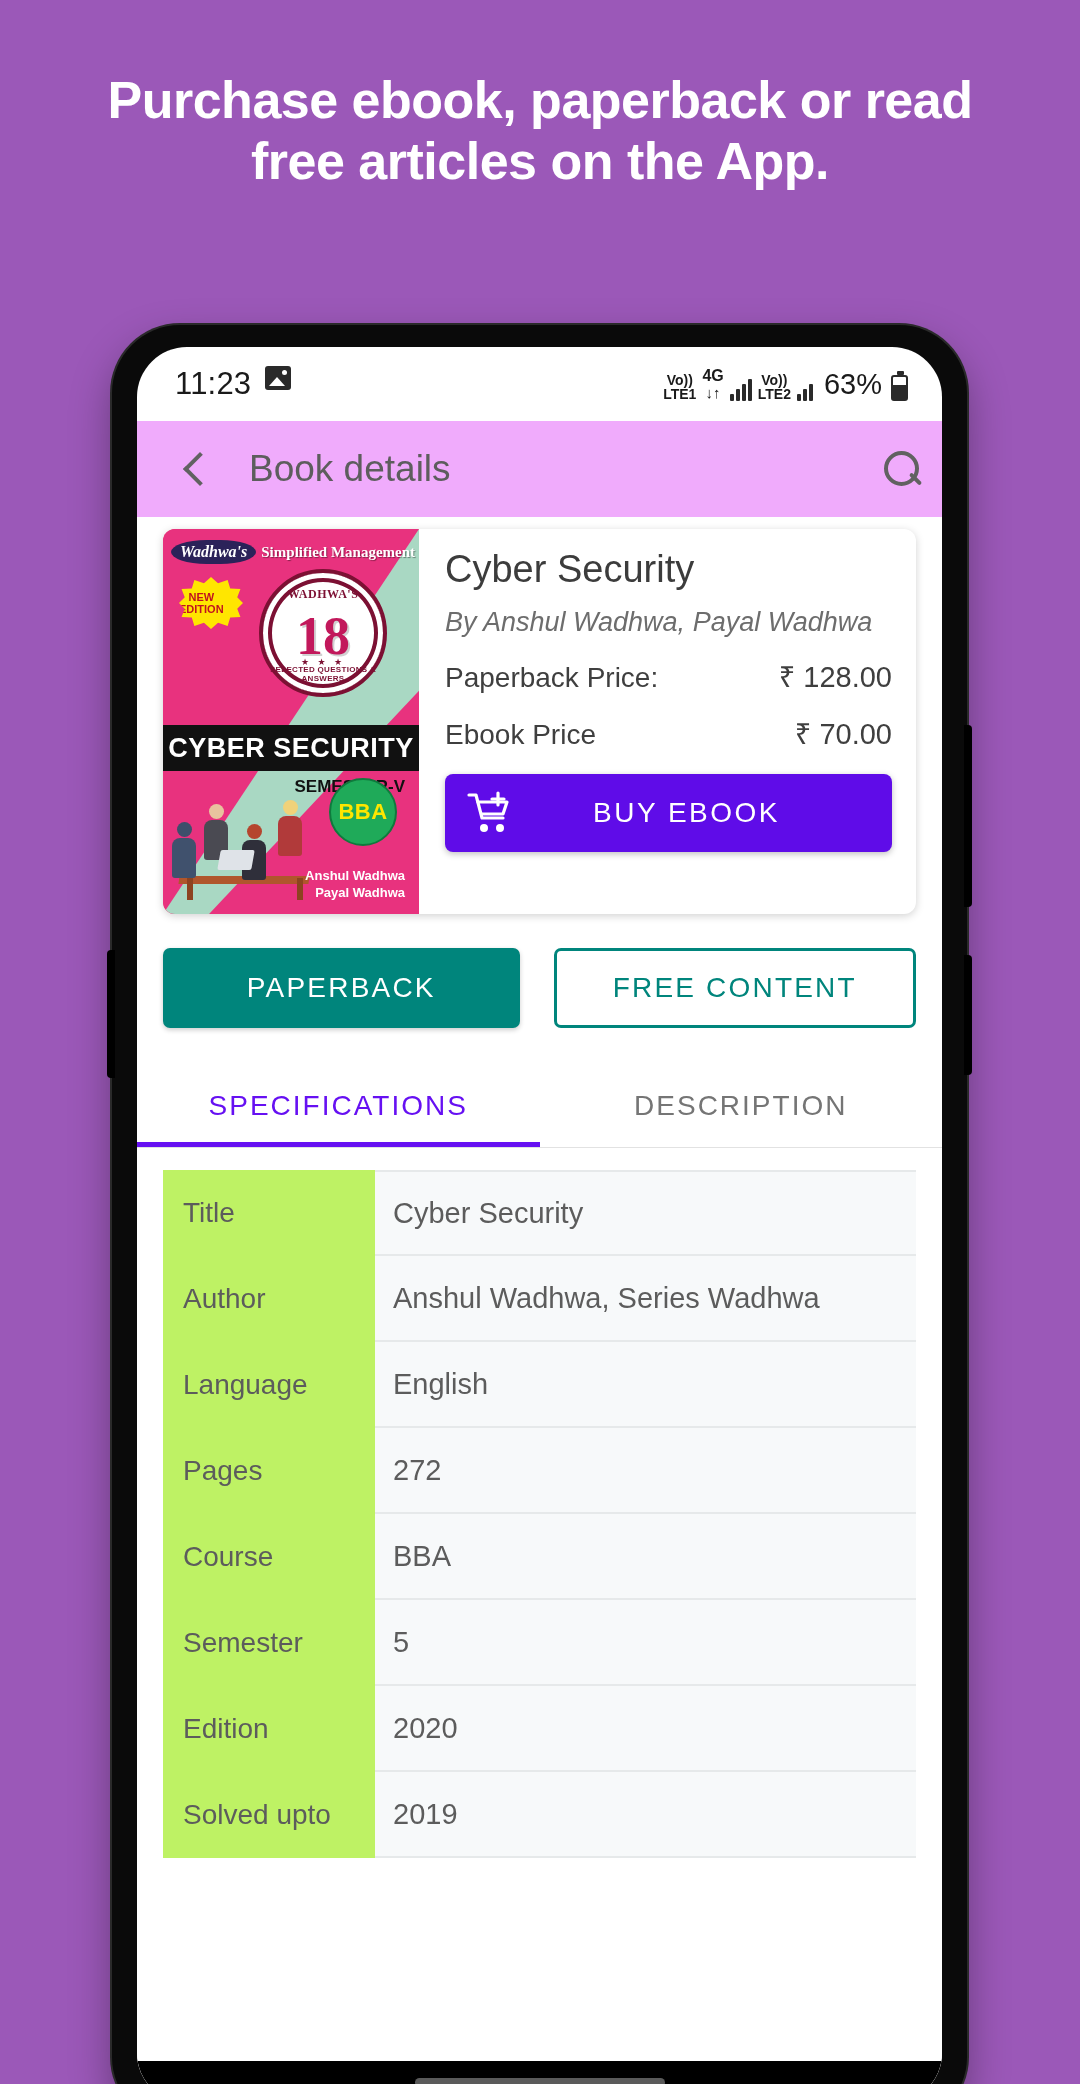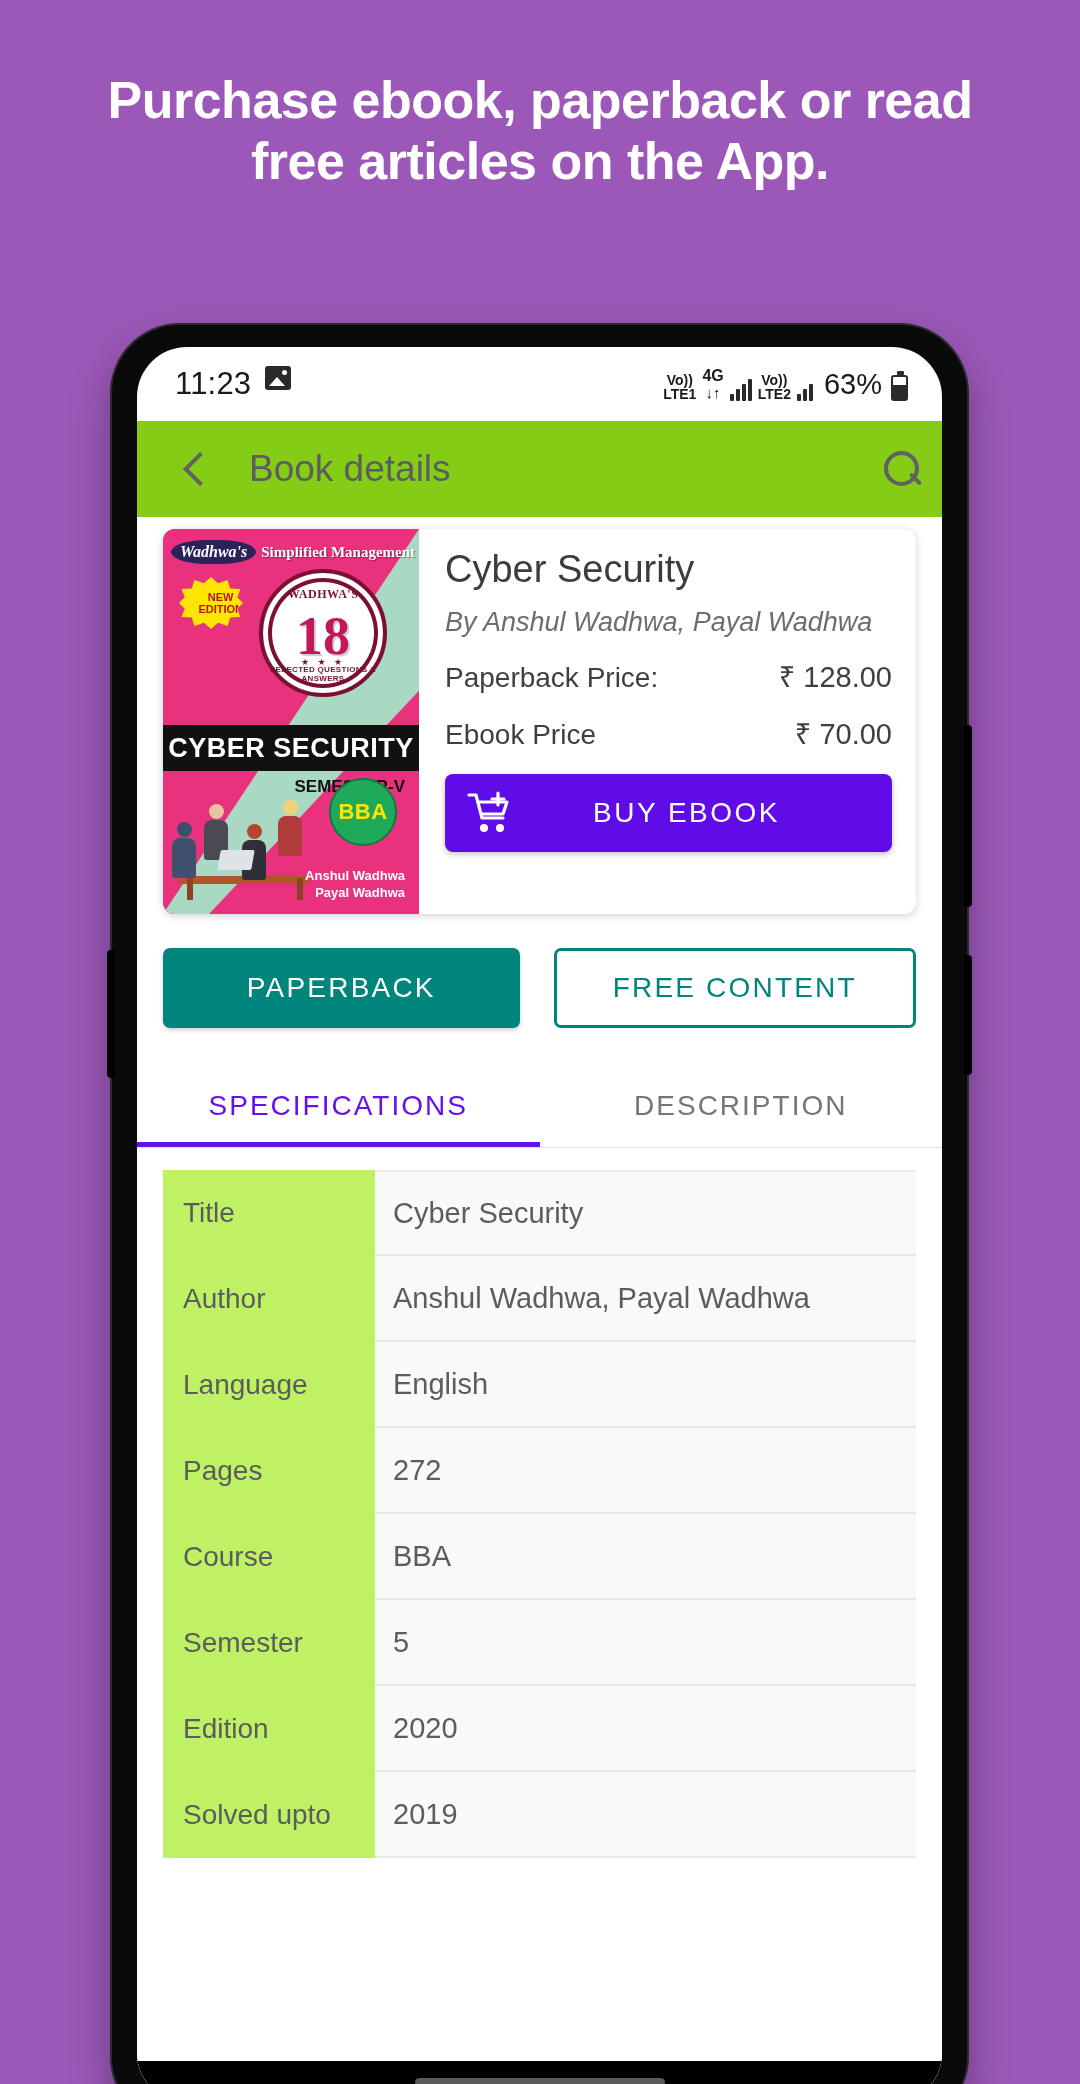--- a/index.html
+++ b/index.html
@@ -102,21 +102,21 @@
     background: linear-gradient(to top, #2a2a2a 63%, #fff 63%);
   }
   .battery::before {
     content: ""; position: absolute; top: -6px; left: 4px;
     width: 7px; height: 4px; background: #2a2a2a; border-radius: 1px;
   }
 
   
   .appbar {
     height: 96px; display: flex; align-items: center;
-    padding: 0 18px 0 36px; background: #84cc16;
+    padding: 0 18px 0 36px; background: #f0abfc;
   }
   .back-chevron {
     width: 44px; height: 44px; position: relative; cursor: pointer;
     flex: 0 0 auto;
   }
   .back-chevron::before {
     content: ""; position: absolute; left: 15px; top: 10px;
     width: 20px; height: 20px;
     border-left: 4px solid #616161; border-bottom: 4px solid #616161;
     transform: rotate(45deg);
@@ -168,21 +168,21 @@
     border-radius:50%/60%; padding:3px 9px; white-space:nowrap;
   }
   .cv-sms {
     color:#fff; font-family:"Liberation Serif", serif; font-weight:700;
     font-size:15px; text-shadow:1px 1px 1px rgba(0,0,0,.4); white-space:nowrap;
   }
   .cv-newed {
     position:absolute; left:16px; top:48px; width:64px; height:52px;
     background:#ffe600; color:#c1121f;
     font-size:11px; font-weight:700; line-height:1.1; text-align:center;
-    display:flex; align-items:center; justify-content:flex-end;
+    display:flex; align-items:center; justify-content:flex-start;
     clip-path: polygon(50% 0%,61% 12%,76% 6%,80% 22%,96% 23%,91% 39%,100% 50%,
       91% 61%,96% 77%,80% 78%,76% 94%,61% 88%,50% 100%,39% 88%,24% 94%,20% 78%,
       4% 77%,9% 61%,0% 50%,9% 39%,4% 23%,20% 22%,24% 6%,39% 12%);
   }
   .cv-seal {
     position:absolute; left:96px; top:40px; width:128px; height:128px;
     border-radius:50%; background:#fff; border:4px solid #7c1033;
     display:flex; align-items:center; justify-content:center;
     box-shadow: inset 0 0 0 5px #fff, inset 0 0 0 9px #7c1033;
   }
@@ -459,21 +459,21 @@
         <div class="tab">DESCRIPTION</div>
       </div>
 
       <div class="spec-table">
         <div class="spec-row">
           <div class="spec-key">Title</div>
           <div class="spec-val">Cyber Security</div>
         </div>
         <div class="spec-row">
           <div class="spec-key">Author</div>
-          <div class="spec-val">Anshul Wadhwa, Payal Wadhwa</div>
+          <div class="spec-val">Anshul Wadhwa, Series Wadhwa</div>
         </div>
         <div class="spec-row">
           <div class="spec-key">Language</div>
           <div class="spec-val">English</div>
         </div>
         <div class="spec-row">
           <div class="spec-key">Pages</div>
           <div class="spec-val">272</div>
         </div>
         <div class="spec-row">

